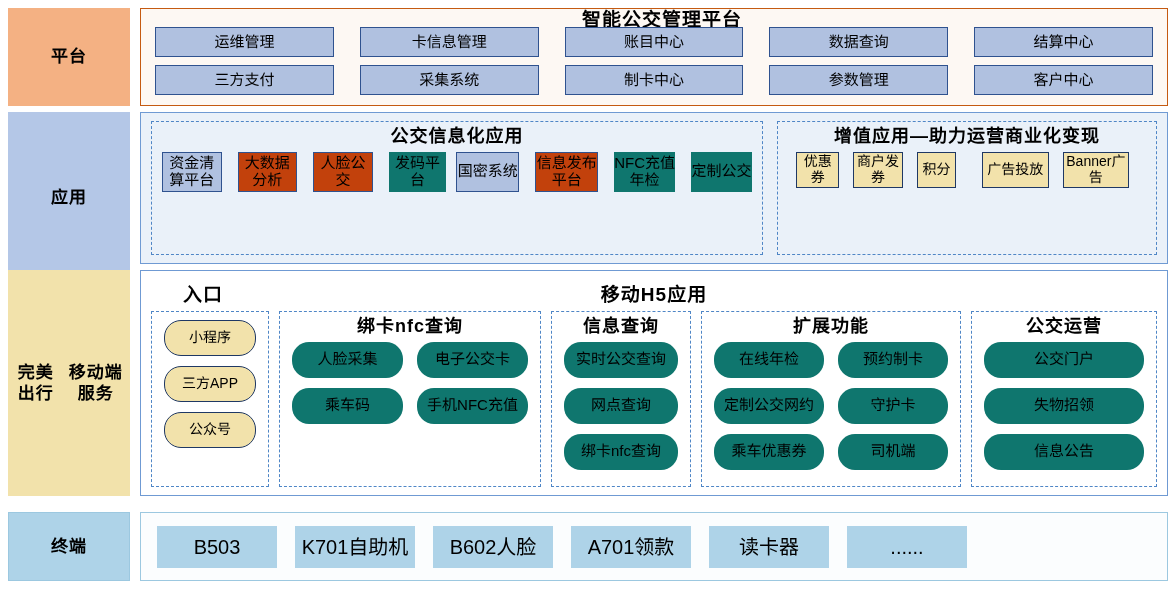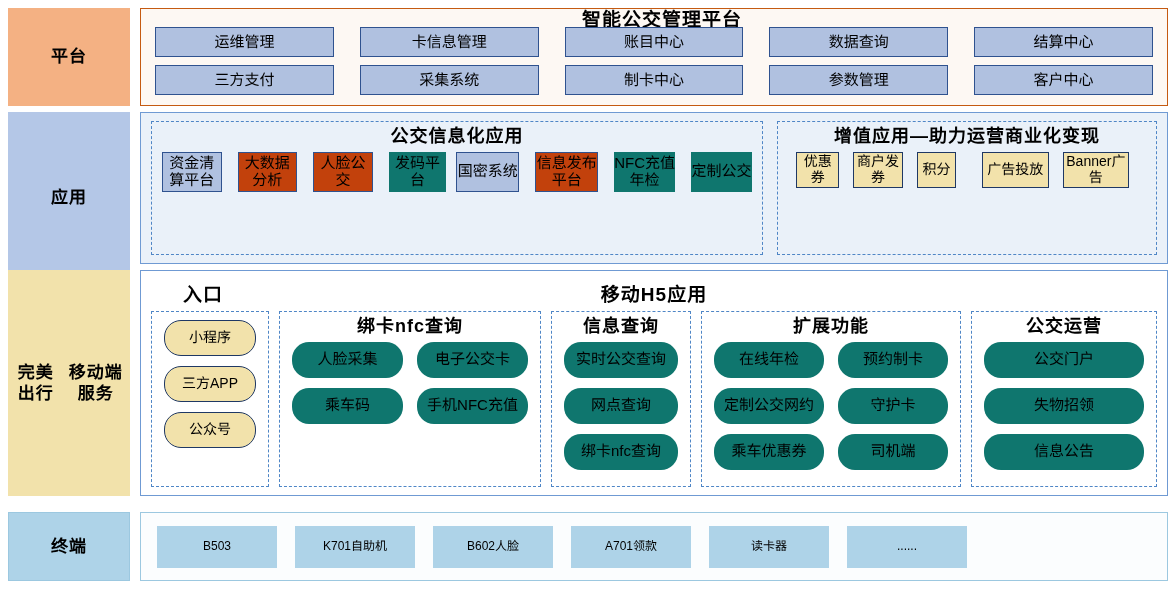--- a/index.html
+++ b/index.html
@@ -123,21 +123,21 @@
   #term-label{
     width:122px;height:69px;
     background:#aed3e8;border:1px solid #9cc8e0;
   }
   #term-panel{
     margin-left:10px;width:1028px;height:69px;
     background:#fbfdfe;border:1px solid #9cc8e0;
     display:flex;align-items:center;gap:18px;padding:0 16px;
   }
   .term-cell{
-    width:120px;height:42px;font-size:12px;
+    width:120px;height:42px;font-size:20px;
     background:#aed3e8;border:none;
   }
 </style>
 <style>.chip-blue-fill{background:#b0c1e0;border:1px solid #2f528f;}.chip-green{background:#c2410c;border:1px solid #2f528f;}.chip-orange{background:#0f766e;border:none;}.chip-yellow{background:#f2e2ab;border:1px solid #1f3864;}</style></head>
 <body>
 
 <div class="canvas">
 
   <div class="row" id="row-platform">
     <div class="side-label panel" id="platform-label">平台</div>

